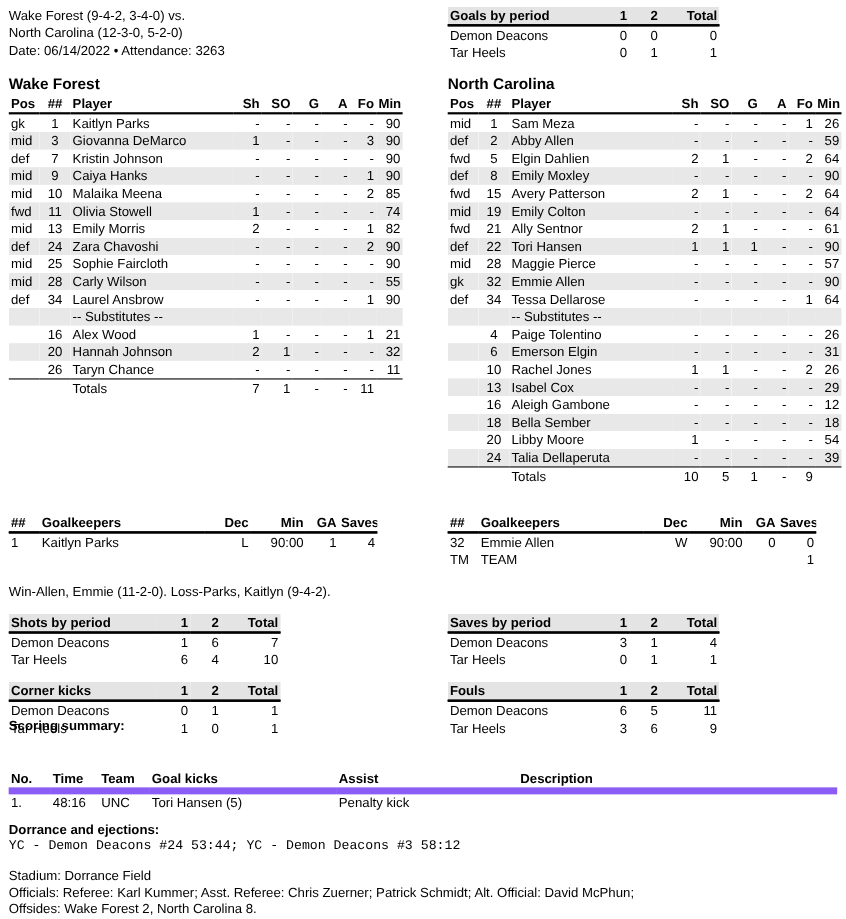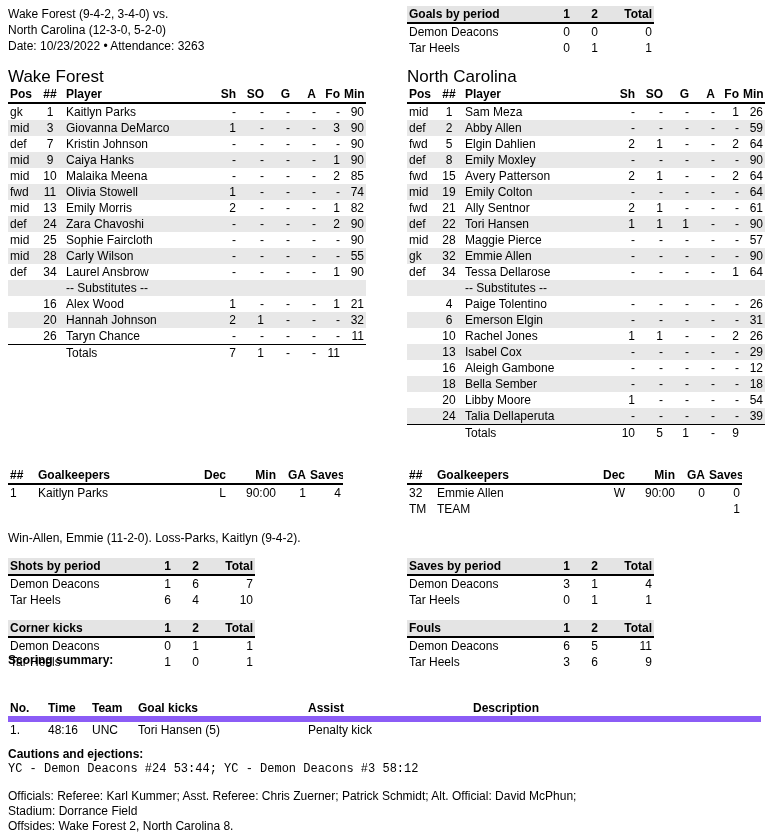--- a/index.html
+++ b/index.html
@@ -7,39 +7,39 @@
   body {
     position:relative;
     background:#ffffff;
     color:#000000;
     font-family:"Liberation Sans", sans-serif;
     font-size:12px;
   }
   .abs { position:absolute; }
   .line { line-height:16px; white-space:nowrap; }
   .bold { font-weight:bold; }
-  .team-title { font-size:17px; font-weight:normal; line-height:17px; white-space:nowrap; }
+  .team-title { font-size:14px; font-weight:bold; line-height:17px; white-space:nowrap; }
   table { border-collapse:collapse; table-layout:fixed; }
   td, th { padding:0 2px; height:16px; line-height:16px; font-size:12px; white-space:nowrap; overflow:hidden; }
   th { font-weight:bold; height:17px; }
   .L { text-align:left; } .C { text-align:center; } .R { text-align:right; }
   .roster thead th { border-bottom:2px solid #000; }
   .roster tbody tr:nth-of-type(even) { background:#e8e8e8; }
   .roster tfoot td { border-top:1px solid #000; }
   .gk thead th { border-bottom:2px solid #000; }
   .mini thead th { background:#e4e4e4; border-bottom:2px solid #000; }
   .scoring thead th { border-bottom:6px solid #8b5cf6; }
 </style>
 </head>
 <body>
 
 <div class="abs" style="left:8px; top:6px;">
   <div class="line">Wake Forest (9-4-2, 3-4-0) vs.</div>
   <div class="line">North Carolina (12-3-0, 5-2-0)</div>
-  <div class="line">Date: 10/23/2022 • Attendance: 3263</div>
+  <div class="line">Date: 06/14/2022 • Attendance: 3263</div>
 </div>
 
 <div class="abs" style="left:407px; top:6px;">
   <table class="mini" style="width:247px;">
     <colgroup>
         <col style="width:133px">
         <col style="width:32px">
         <col style="width:28px">
         <col style="width:54px">
       </colgroup>
@@ -791,21 +791,21 @@
         <td class="L">UNC</td>
         <td class="L">Tori Hansen (5)</td>
         <td class="L">Penalty kick</td>
         <td class="L"></td>
       </tr>
       </tbody>
   </table>
 </div>
 
 <div class="abs" style="left:8px; top:747px;">
-  <div class="line bold" style="line-height:15px;">Cautions and ejections:</div>
+  <div class="line bold" style="line-height:15px;">Dorrance and ejections:</div>
   <div class="line" style="line-height:15px;font-family:Liberation Mono, monospace;">YC - Demon Deacons #24 53:44; YC - Demon Deacons #3 58:12</div>
 </div>
 
 <div class="abs" style="left:8px; top:789px;">
+  <div class="line" style="line-height:15px;">Stadium: Dorrance Field</div>
   <div class="line" style="line-height:15px;">Officials: Referee: Karl Kummer; Asst. Referee: Chris Zuerner; Patrick Schmidt; Alt. Official: David McPhun;</div>
-  <div class="line" style="line-height:15px;">Stadium: Dorrance Field</div>
   <div class="line" style="line-height:15px;">Offsides: Wake Forest 2, North Carolina 8.</div>
 </div>
 
 </body></html>

